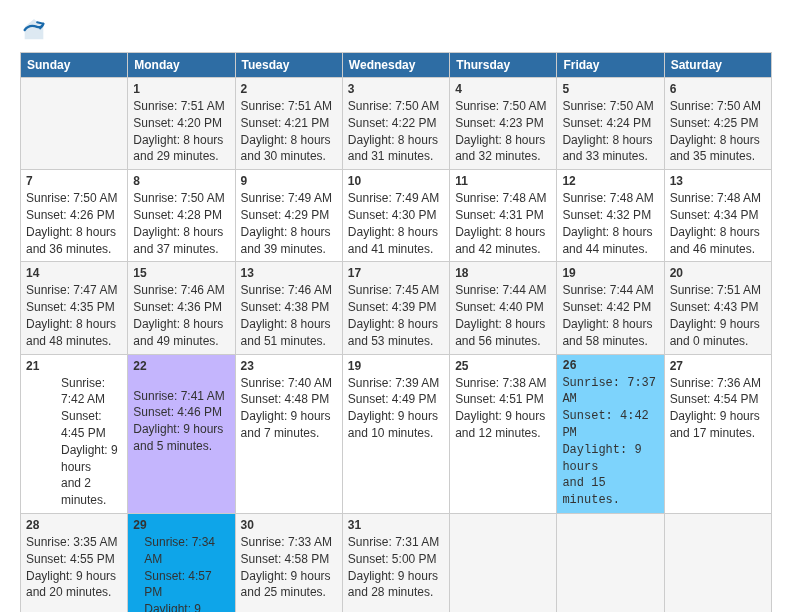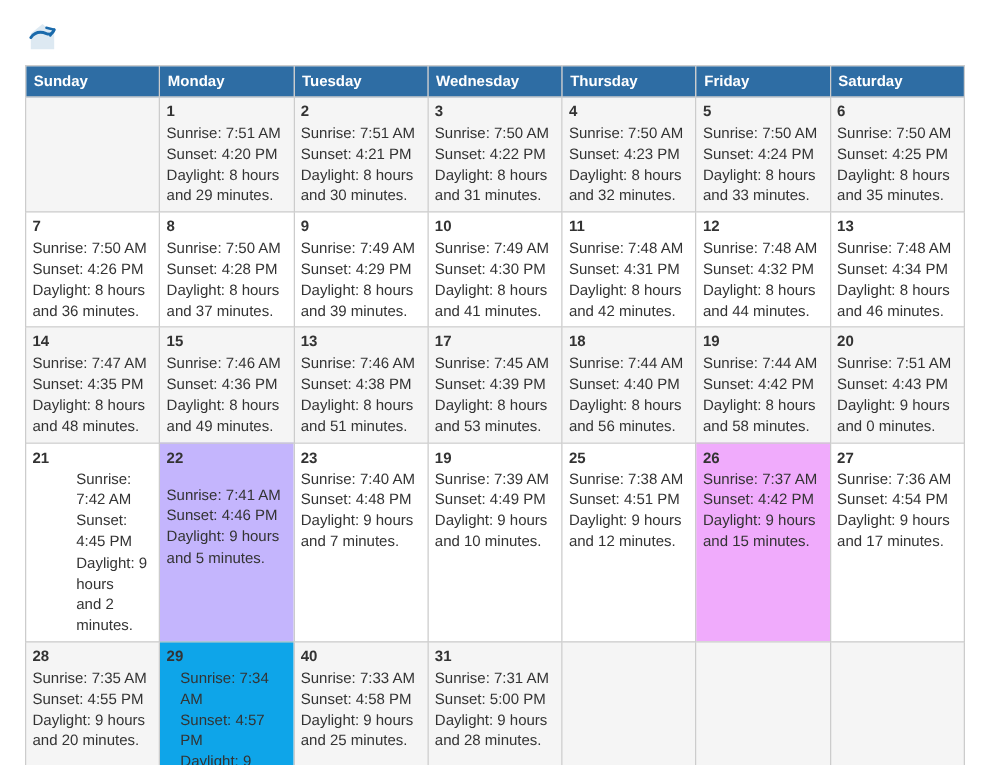--- a/index.html
+++ b/index.html
@@ -319,52 +319,52 @@
 Daylight: 9 hours
 and 10 minutes.</div>
           </td>
           <td style="background-color: rgb(255, 255, 255);">
             <span class="day-num">25</span>
             <div class="day-info" style="white-space: pre-line;">Sunrise: 7:38 AM
 Sunset: 4:51 PM
 Daylight: 9 hours
 and 12 minutes.</div>
           </td>
-          <td style="background-color: #f0abfc;">
+          <td style="background-color: #7dd3fc; font-family: Liberation Mono, monospace;">
             <span class="day-num">26</span>
             <div class="day-info" style="white-space: pre-line;">Sunrise: 7:37 AM
 Sunset: 4:42 PM
 Daylight: 9 hours
 and 15 minutes.</div>
           </td>
           <td style="background-color: rgb(255, 255, 255);">
             <span class="day-num">27</span>
             <div class="day-info" style="white-space: pre-line;">Sunrise: 7:36 AM
 Sunset: 4:54 PM
 Daylight: 9 hours
 and 17 minutes.</div>
           </td>
         </tr>
         <tr>
           <td style="background-color: rgb(245, 245, 245);">
             <span class="day-num">28</span>
-            <div class="day-info" style="white-space: pre-line;">Sunrise: 7:35 AM
+            <div class="day-info" style="white-space: pre-line;">Sunrise: 3:35 AM
 Sunset: 4:55 PM
 Daylight: 9 hours
 and 20 minutes.</div>
           </td>
           <td style="background-color: #0ea5e9;">
             <span class="day-num">29</span>
             <div class="day-info" style="white-space: pre-line; margin-left: 11px;">Sunrise: 7:34 AM
 Sunset: 4:57 PM
 Daylight: 9 hours
 and 23 minutes.</div>
           </td>
           <td style="background-color: rgb(245, 245, 245);">
-            <span class="day-num">40</span>
+            <span class="day-num">30</span>
             <div class="day-info" style="white-space: pre-line;">Sunrise: 7:33 AM
 Sunset: 4:58 PM
 Daylight: 9 hours
 and 25 minutes.</div>
           </td>
           <td style="background-color: rgb(245, 245, 245);">
             <span class="day-num">31</span>
             <div class="day-info" style="white-space: pre-line;">Sunrise: 7:31 AM
 Sunset: 5:00 PM
 Daylight: 9 hours

